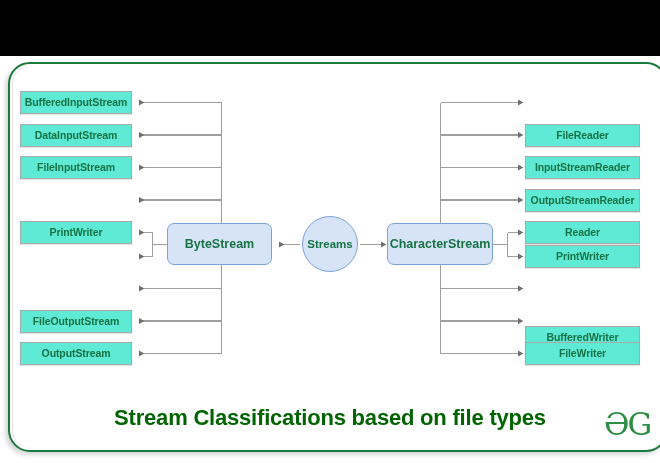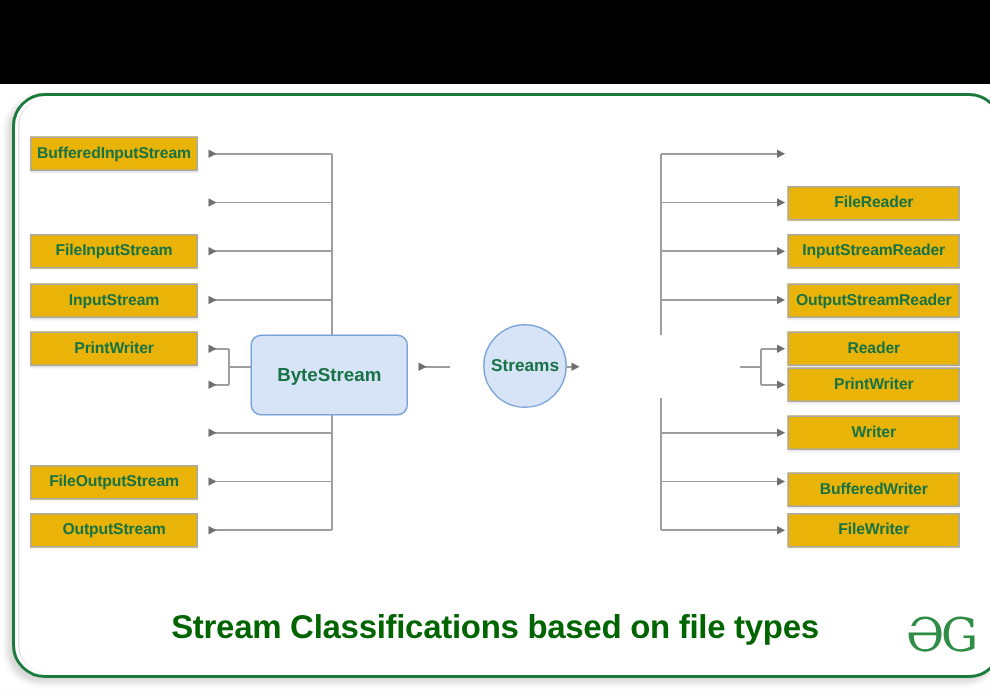--- a/index.html
+++ b/index.html
@@ -58,21 +58,21 @@
     width: 660px;
     height: 463px;
     pointer-events: none;
   }
 
   
   .leaf {
     position: absolute;
     box-sizing: border-box;
     height: 23px;
-    background: #eab308;
+    background: #5eead4;
     border: 1px solid #a9a9a9;
     color: #177245;
     font-size: 10.5px;
     font-weight: bold;
     line-height: 21px;
     text-align: center;
     white-space: nowrap;
     letter-spacing: -0.1px;
     box-shadow: 0 1px 1px rgba(0,0,0,0.10);
   }
@@ -89,41 +89,40 @@
     color: #177245;
     font-size: 12.5px;
     font-weight: bold;
     text-align: center;
     white-space: nowrap;
     display: flex;
     align-items: center;
     justify-content: center;
   }
   #node-bytestream {
-    left: 167px; top: 223px; width: 105px; height: 54px;
+    left: 167px; top: 223px; width: 105px; height: 42px;
   }
   #node-characterstream {
     left: 387px; top: 223px; width: 106px; height: 42px;
   }
   #node-streams {
     position: absolute;
     left: 302px; top: 216px;
     width: 56px; height: 56px;
     box-sizing: border-box;
     background: #d7e4f7;
     border: 1px solid #7ba3d8;
     border-radius: 50%;
     color: #177245;
     font-size: 11.5px;
     font-weight: bold;
     display: flex;
     align-items: center;
     justify-content: center;
     white-space: nowrap;
-    margin-left: 20px;
   }
 
   
   #caption {
     position: absolute;
     left: 0;
     top: 405px;
     width: 660px;
     text-align: center;
     color: #006400;
@@ -200,34 +199,34 @@
       <line x1="440.5" y1="353.5" x2="518" y2="353.5" marker-end="url(#arrR)"></line>
 
       <line x1="493" y1="244.5" x2="507.5" y2="244.5"></line>
       <line x1="507.5" y1="232.5" x2="507.5" y2="256.5"></line>
       <line x1="507.5" y1="232.5" x2="518" y2="232.5" marker-end="url(#arrR)"></line>
       <line x1="507.5" y1="256.5" x2="518" y2="256.5" marker-end="url(#arrR)"></line>
     </g>
   </svg>
 
   <div class="leaf left" style="top:91px">BufferedInputStream</div>
+  <div class="leaf left" style="top:123.5px">DataInputStream</div>
   <div class="leaf left" style="top:156px">FileInputStream</div>
-  <div class="leaf left" style="top:188.5px">InputStream</div>
   <div class="leaf left" style="top:221px">PrintWriter</div>
   <div class="leaf left" style="top:309.5px">FileOutputStream</div>
   <div class="leaf left" style="top:342px">OutputStream</div>
 
   <div class="leaf right" style="top:123.5px">FileReader</div>
   <div class="leaf right" style="top:156px">InputStreamReader</div>
   <div class="leaf right" style="top:188.5px">OutputStreamReader</div>
   <div class="leaf right" style="top:221px">Reader</div>
   <div class="leaf right" style="top:245px">PrintWriter</div>
-  <div class="leaf right" style="top:277px">Writer</div>
-  <div class="leaf right" style="top:315px">BufferedWriter</div>
+  <div class="leaf right" style="top:326px">BufferedWriter</div>
   <div class="leaf right" style="top:342px">FileWriter</div>
 
   <div class="node" id="node-bytestream">ByteStream</div>
   <div id="node-streams">Streams</div>
+  <div class="node" id="node-characterstream">CharacterStream</div>
 
   <div id="caption">Stream Classifications based on file types</div>
   <div id="logo">ƏG</div>
 
 </div>
 
 </body></html>

